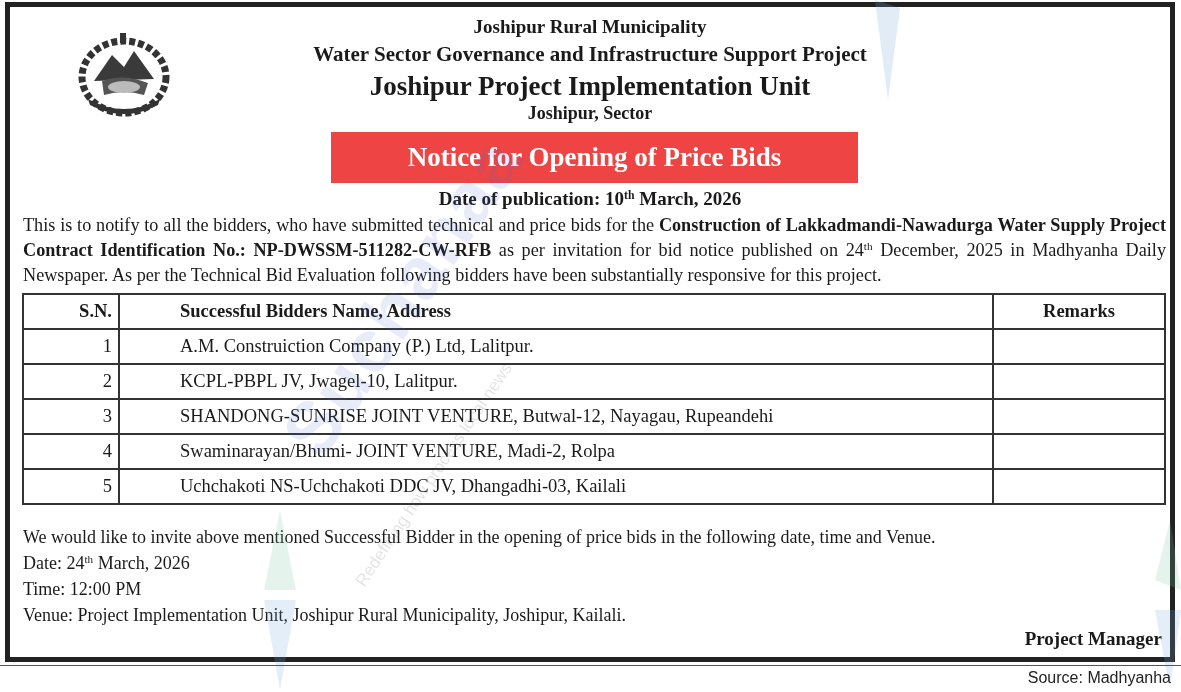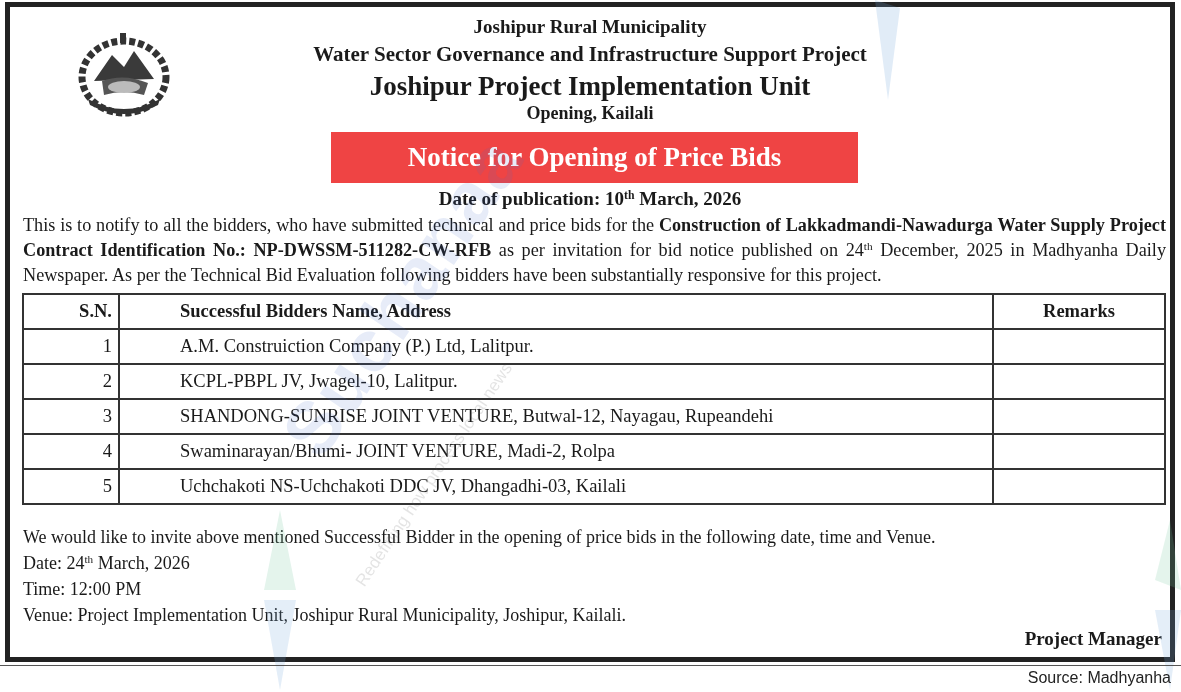--- a/index.html
+++ b/index.html
@@ -59,21 +59,21 @@
     <path d="M20 52 L38 26 L50 38 L60 22 L80 50 Z" fill="#3a3a3a"></path>
     <path d="M28 52 Q50 44 74 54 L70 66 Q50 60 30 66 Z" fill="#555"></path>
     <rect x="46" y="4" width="6" height="10" fill="#333"></rect>
     <path d="M14 70 Q50 90 86 70 L84 76 Q50 94 16 76 Z" fill="#333"></path>
     <ellipse cx="50" cy="58" rx="16" ry="6" fill="#bbb"></ellipse>
   </svg>
 
   <div class="head-line h2">Water Sector Governance and Infrastructure Support Project</div>
   <div class="head-line h1">Joshipur Rural Municipality</div>
   <div class="head-line h3">Joshipur Project Implementation Unit</div>
-  <div class="head-line h4">Opening, Kailali</div>
+  <div class="head-line h4">Joshipur, Sector</div>
 
   <div class="banner">Notice for Opening of Price Bids</div>
 
   <div class="pubdate"><span>Date of publication: 10</span><sup>th</sup><span> March,  2026</span></div>
 
   <div class="intro"><span>This is to notify to all the bidders, who have submitted technical and price bids for the </span><b>Construction of Lakkadmandi-Nawadurga Water Supply Project Contract Identification No.: NP-DWSSM-511282-CW-RFB</b><span> as per invitation for bid notice published on 24</span><sup>th</sup><span> December, 2025 in Madhyanha Daily Newspaper. As per the Technical Bid Evaluation following bidders have been substantially responsive for this project.</span></div>
 
   <table class="bidders">
     <thead>
       <tr>

